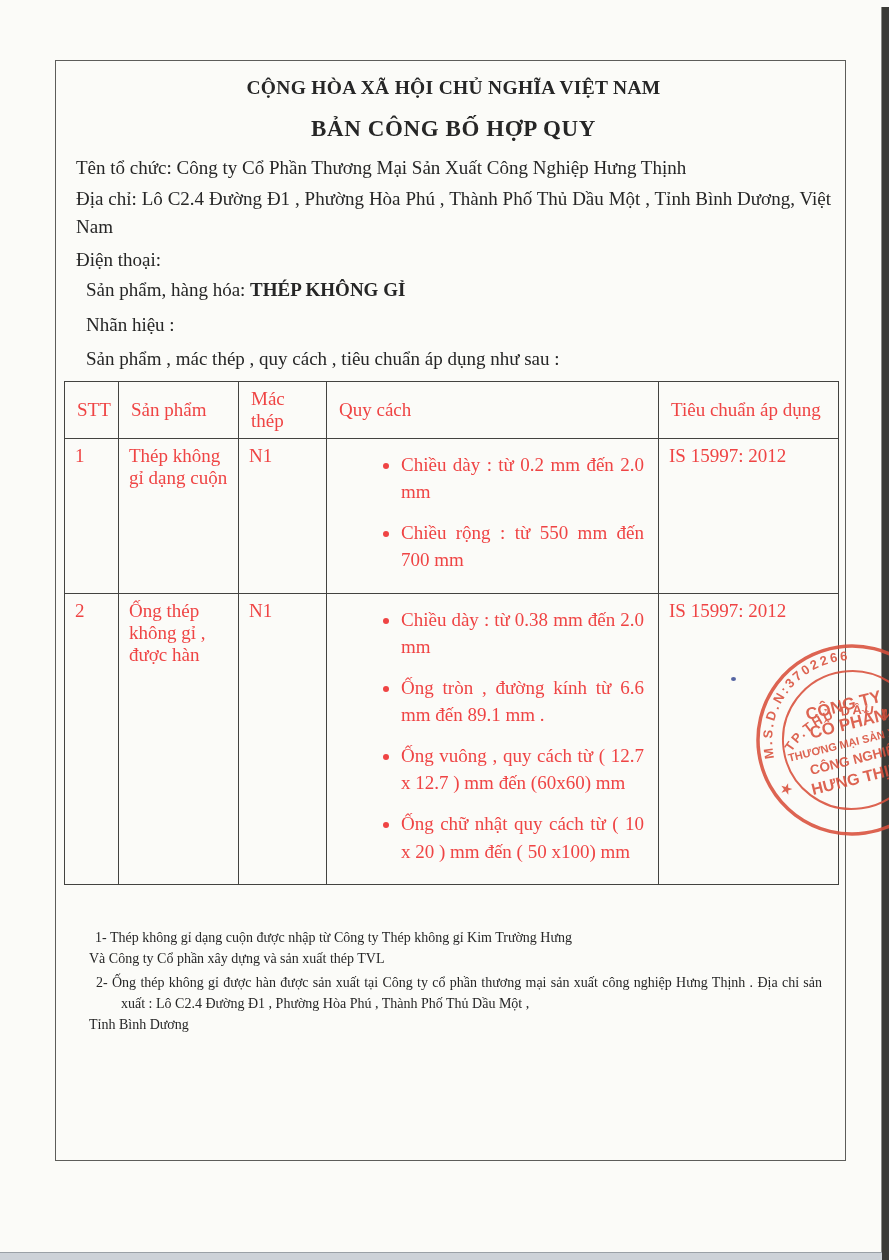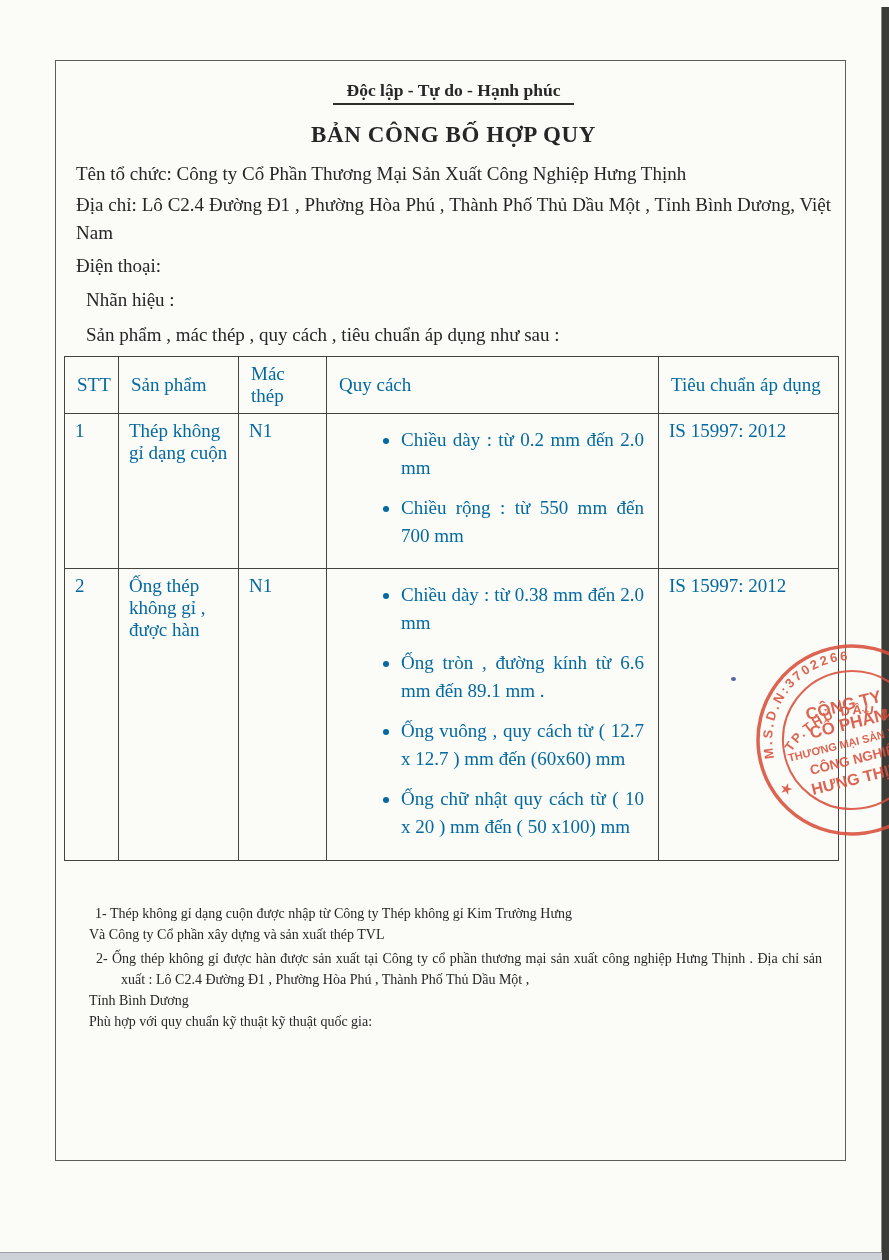--- a/index.html
+++ b/index.html
@@ -29,21 +29,21 @@
 
   .para{font-size:19px;line-height:1.5;margin:0;}
   .mt2{margin-top:2px;} .mt4{margin-top:4px;} .mt12{margin-top:12px;} .mt1{margin-top:6px;}
   .indent-s{margin-left:10px;}
   .just{text-align:justify;}
   .b{font-weight:bold;}
 
   table.spec{
     border-collapse:collapse;table-layout:fixed;
     width:774px;margin-left:-12px;margin-top:7px;
-    font-size:19px;color:#0369a1;
+    font-size:19px;color:#ef4444;
   }
   table.spec td,table.spec th{
     border:1.6px solid #434340;font-weight:normal;text-align:left;
     padding:6px 10px;box-sizing:border-box;vertical-align:top;
   }
   table.spec th{height:44px;vertical-align:middle;padding-left:12px;}
   col.c-stt{width:54px;} col.c-sp{width:120px;} col.c-mt{width:88px;} col.c-qc{width:332px;} col.c-tc{width:180px;}
   td.cell-stt{text-align:center;padding-top:13px;}
   td.cell-sp{text-align:justify;padding-top:13px;padding-left:12px;padding-right:12px;}
   td.cell-mt{text-align:center;padding-top:13px;}
@@ -60,29 +60,28 @@
 
   
   .stamp{position:absolute;left:752px;top:640px;width:200px;height:200px;opacity:.88;transform:rotate(-8deg);z-index:5;}
   .stamp text{font-family:"Liberation Sans","DejaVu Sans",sans-serif;font-weight:bold;}
 </style>
 </head>
 <body>
 
 <div class="frame">
 
-  <div class="center motto-wrap">
-    <span class="motto">Độc lập - Tự do - Hạnh phúc</span>
-  </div>
+  <div class="center republic">CỘNG HÒA XÃ HỘI CHỦ NGHĨA VIỆT NAM</div>
 
   <div class="center doc-title">BẢN CÔNG BỐ HỢP QUY</div>
 
   <p class="para mt12">Tên tổ chức: Công ty Cổ Phần Thương Mại Sản Xuất Công Nghiệp Hưng Thịnh</p>
   <p class="para mt2 just">Địa chỉ: Lô C2.4 Đường Đ1 , Phường Hòa Phú , Thành Phố Thủ Dầu Một , Tỉnh Bình Dương, Việt Nam</p>
   <p class="para mt4">Điện thoại:</p>
+  <p class="para mt2 indent-s"><span>Sản phẩm, hàng hóa: </span><span class="b">THÉP KHÔNG GỈ</span></p>
   <p class="para mt1 indent-s">Nhãn hiệu :</p>
   <p class="para mt1 indent-s">Sản phẩm , mác thép , quy cách , tiêu chuẩn áp dụng như sau :</p>
 
   <table class="spec">
     <colgroup>
         <col class="c-stt">
         <col class="c-sp">
         <col class="c-mt">
         <col class="c-qc">
         <col class="c-tc">
@@ -122,21 +121,20 @@
       <td class="cell-tc">IS 15997: 2012</td>
     </tr>
   </tbody>
     </table>
 
   <div class="notes">
     <div class="note-first">1-  Thép không gỉ dạng cuộn được nhập từ Công ty Thép không gỉ Kim Trường Hưng</div>
     <div>Và Công ty Cổ phần xây dựng và sản xuất thép TVL</div>
     <div class="note-hang">2-  Ống thép không gỉ được hàn được sản xuất tại Công ty cổ phần thương mại sản xuất công nghiệp Hưng Thịnh . Địa chỉ sản xuất : Lô C2.4 Đường Đ1 , Phường Hòa Phú , Thành Phố Thủ Dầu Một ,</div>
     <div>Tỉnh Bình Dương</div>
-    <div>Phù hợp với quy chuẩn kỹ thuật kỹ thuật quốc gia:</div>
   </div>
 
 </div>
 
 <svg class="stamp" viewBox="0 0 200 200">
   <circle cx="100" cy="100" r="94" fill="none" stroke-width="3.5" stroke="#d9503c"></circle>
   <circle cx="100" cy="100" r="69" fill="none" stroke-width="2" stroke="#d9503c"></circle>
   <defs>
     <path id="arcTop" d="M 22.8 120.7 A 80 80 0 0 1 169.3 60"></path>
     <path id="arcBottom" d="M 24.8 127.4 A 80 80 0 0 1 175.2 127.4"></path>

